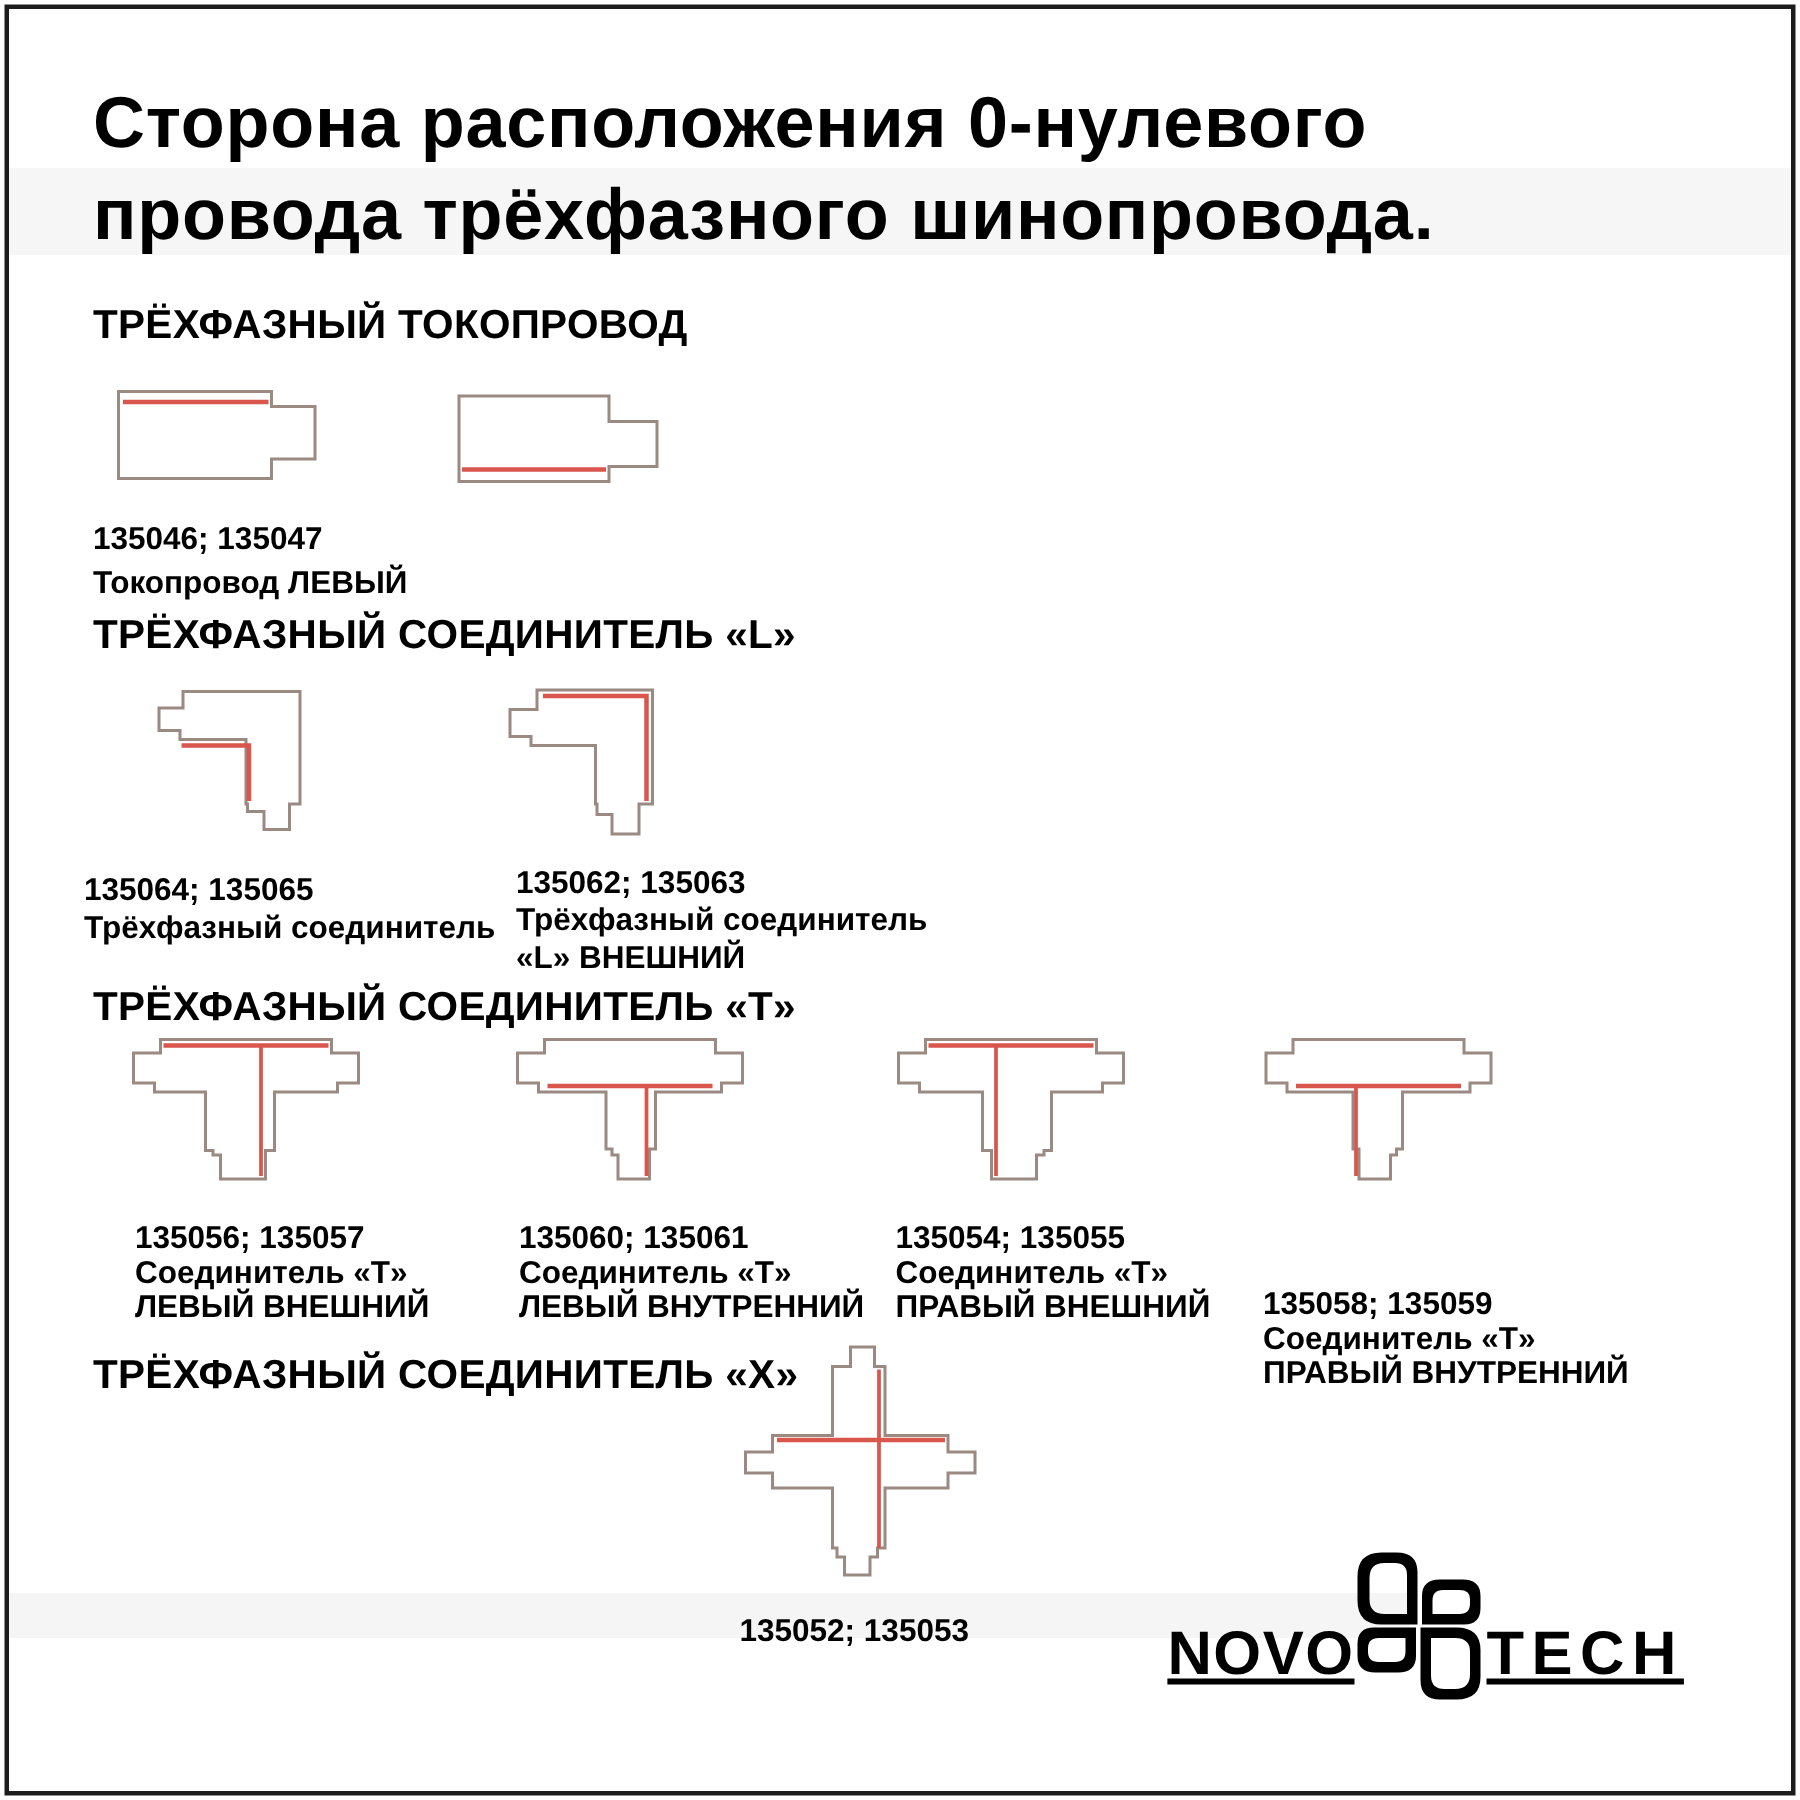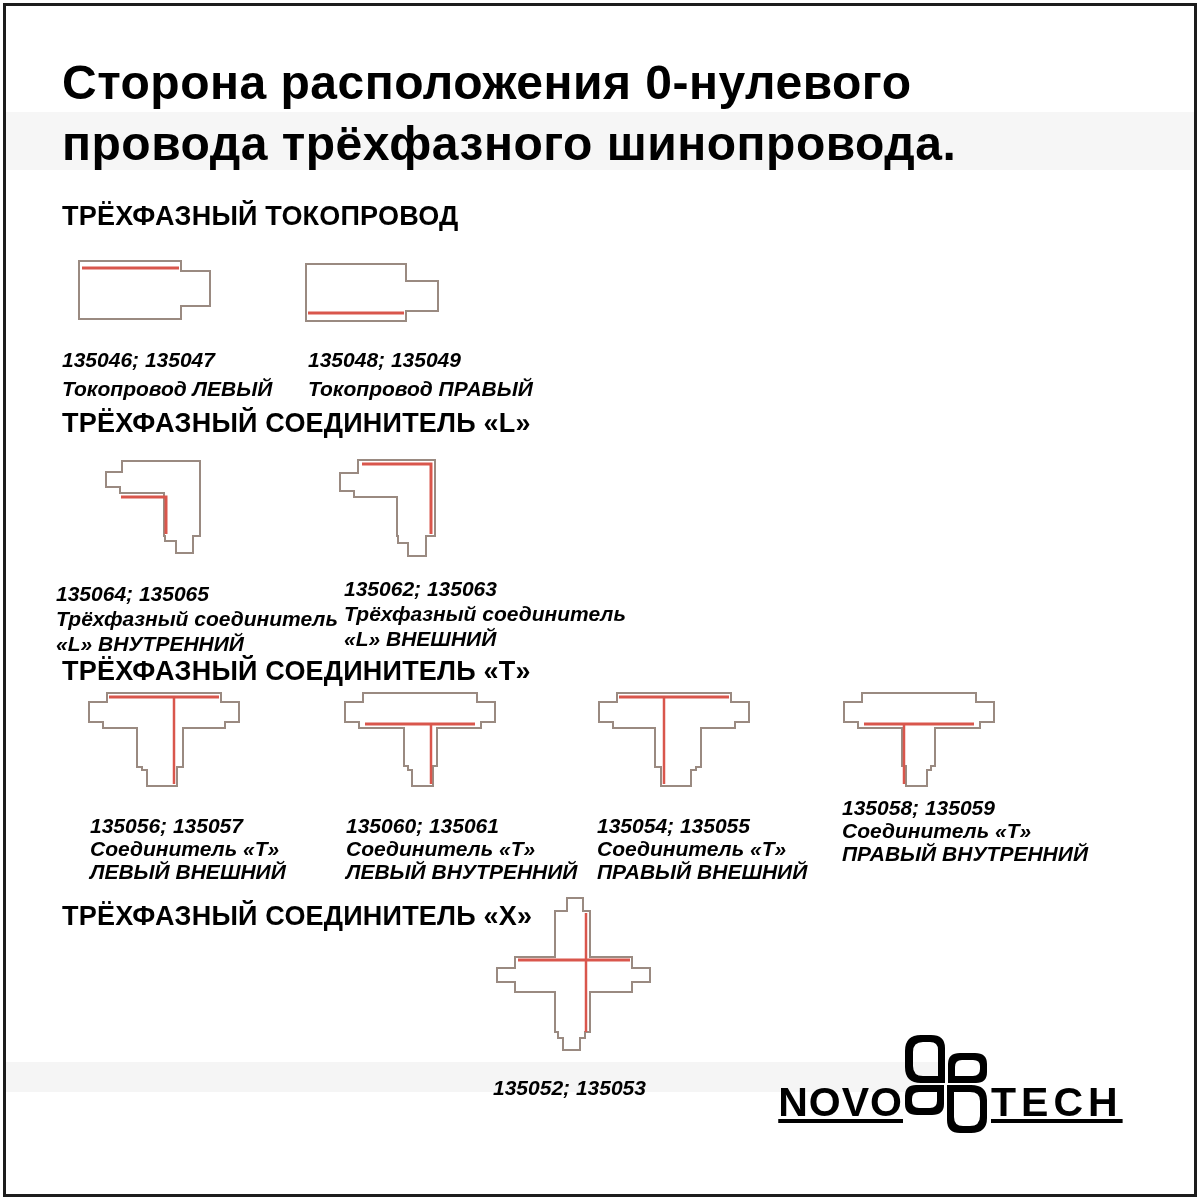--- a/index.html
+++ b/index.html
@@ -12,33 +12,33 @@
   .band{position:absolute;pointer-events:none;}
   .band1{left:6px;right:6px;top:112px;height:58px;background:#f6f6f6;}
   .band2{left:6px;top:1062px;width:934px;height:30px;background:#f5f5f5;}
   .title{position:absolute;left:62px;top:52px;font-size:48px;line-height:61px;letter-spacing:.5px;white-space:nowrap;}
   .heading{position:absolute;font-size:27px;letter-spacing:.2px;white-space:nowrap;}
   .h1{left:62px;top:201px;}
   .h2{left:62px;top:408px;}
   .h3{left:62px;top:656px;}
   .h4{left:62px;top:901px;}
   .label{position:absolute;font-size:21px;white-space:nowrap;}
-  .label div{line-height:inherit;font-style:italic;}
+  .label div{line-height:inherit;}
   .lab-feed{line-height:29px;}
   .lab-l{line-height:25px;}
   .lab-t{line-height:23px;}
   .lab-x{line-height:32px;}
   .lab-feed-left{left:62px;top:345px;}
   .lab-feed-right{left:308px;top:345px;}
   .lab-l-inner{left:56px;top:581px;}
   .lab-l-outer{left:344px;top:576px;}
   .lab-t1{left:90px;top:814px;}
   .lab-t2{left:346px;top:814px;}
   .lab-t3{left:597px;top:814px;}
-  .lab-t4{left:842px;top:796px;}
+  .lab-t4{left:842px;top:858px;}
   .lab-x{left:493px;top:1072px;}
   svg.diagrams{position:absolute;left:0;top:0;}
   .logo-word{position:absolute;font-size:41px;line-height:41px;letter-spacing:1px;text-decoration:underline;}
   .logo-novo{left:770px;top:1082px;width:133px;text-align:right;}
   .logo-tech{left:991px;top:1082px;letter-spacing:5px;}
   .logo-flower{position:absolute;left:898px;top:1030px;}
 </style>
 </head>
 <body>
 
@@ -107,28 +107,23 @@
       <path class="outline" d="M567,898 L583,898 L583,911 L590,911 L590,957 L632,957 L632,968 L650,968 L650,982 L632,982 L632,992 L590,992 L590,1032 L585,1032 L585,1038 L580,1038 L580,1050 L563,1050 L563,1038 L558,1038 L558,1032 L555,1032 L555,992 L515,992 L515,982 L497,982 L497,968 L515,968 L515,957 L555,957 L555,911 L567,911 Z" fill="#ffffff" stroke-width="2" stroke="#9a8a81"></path>
       <path class="zero-line" d="M586,913 L586,1032" fill="none" stroke-width="2.5" stroke="#d9564c"></path>
       <path class="zero-line" d="M518,960 L630,960" fill="none" stroke-width="3" stroke="#d9564c"></path>
     </g>
   </svg>
 
   <div class="label lab-feed lab-feed-left">
     <div>135046; 135047</div>
     <div>Токопровод ЛЕВЫЙ</div>
   </div>
-  <div class="label lab-feed lab-feed-right">
-    <div>135048; 135049</div>
-    <div>Токопровод ПРАВЫЙ</div>
-  </div>
   <div class="label lab-l lab-l-inner">
     <div>135064; 135065</div>
     <div>Трёхфазный соединитель</div>
-    <div>«L» ВНУТРЕННИЙ</div>
   </div>
   <div class="label lab-l lab-l-outer">
     <div>135062; 135063</div>
     <div>Трёхфазный соединитель</div>
     <div>«L» ВНЕШНИЙ</div>
   </div>
   <div class="label lab-t lab-t1">
     <div>135056; 135057</div>
     <div>Соединитель «Т»</div>
     <div>ЛЕВЫЙ ВНЕШНИЙ</div>

